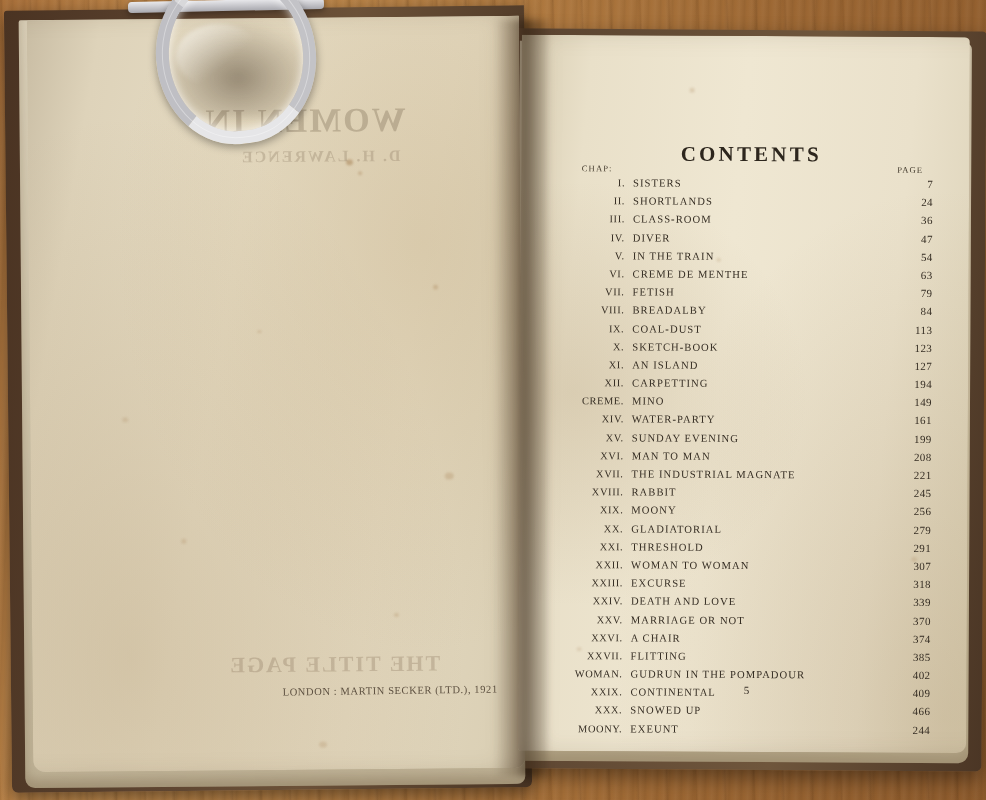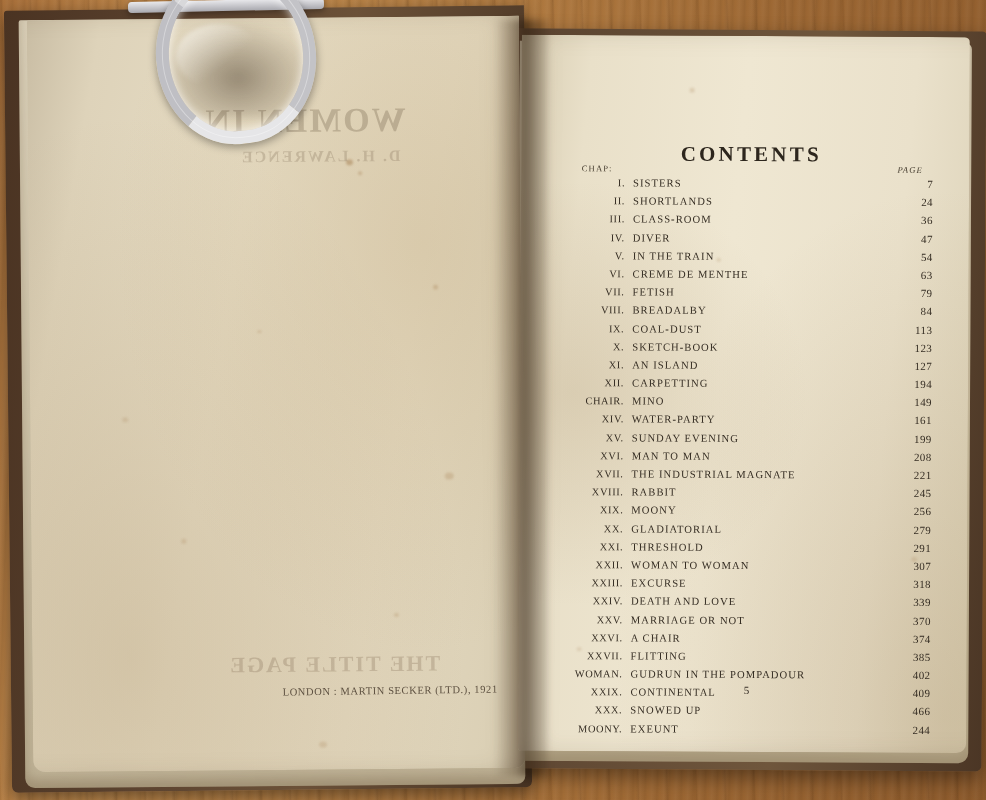--- a/index.html
+++ b/index.html
@@ -220,21 +220,21 @@
   }
   .toc-head {
     display: flex;
     font-size: 8.6px;
     letter-spacing: 1.1px;
     margin-bottom: 3px;
     color: #433a2d;
   }
   .toc-head .h-chap { width: 52px; text-align: center; padding-left: 4px;}
   .toc-head .h-pad { flex: 1; }
-  .toc-head .h-page { width: 46px; text-align: center; font-style: italic; }
+  .toc-head .h-page { width: 46px; text-align: center; }
 
   .toc-row {
     display: flex;
     align-items: baseline;
     height: 18.2px;
     letter-spacing: 0.9px;
   }
   .toc-num {
     width: 58px;
     text-align: right;
@@ -422,21 +422,21 @@
                 <span class="toc-num">XI.</span>
                 <span class="toc-title">AN ISLAND</span>
                 <span class="toc-page">127</span>
               </div>
               <div class="toc-row">
                 <span class="toc-num">XII.</span>
                 <span class="toc-title">CARPETTING</span>
                 <span class="toc-page">194</span>
               </div>
               <div class="toc-row">
-                <span class="toc-num">CHAIR.</span>
+                <span class="toc-num">CREME.</span>
                 <span class="toc-title">MINO</span>
                 <span class="toc-page">149</span>
               </div>
               <div class="toc-row">
                 <span class="toc-num">XIV.</span>
                 <span class="toc-title">WATER-PARTY</span>
                 <span class="toc-page">161</span>
               </div>
               <div class="toc-row">
                 <span class="toc-num">XV.</span>

